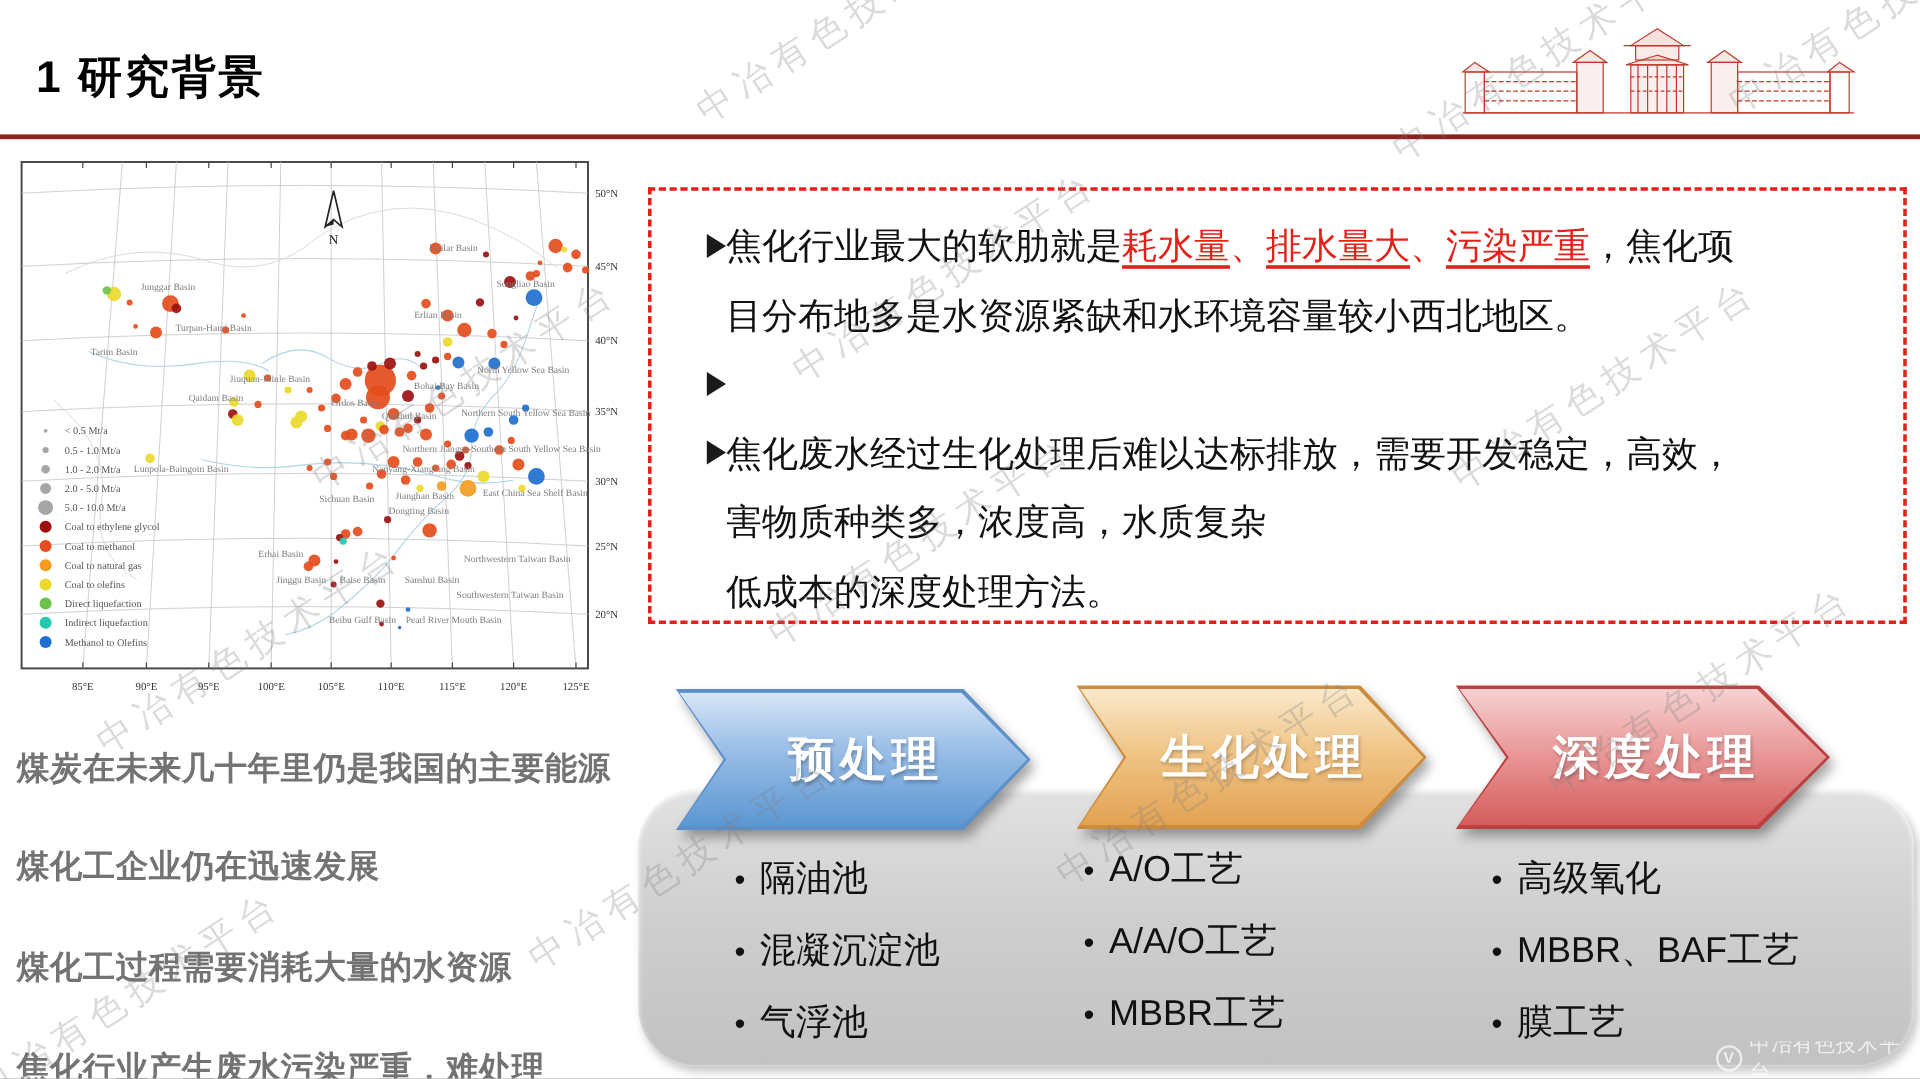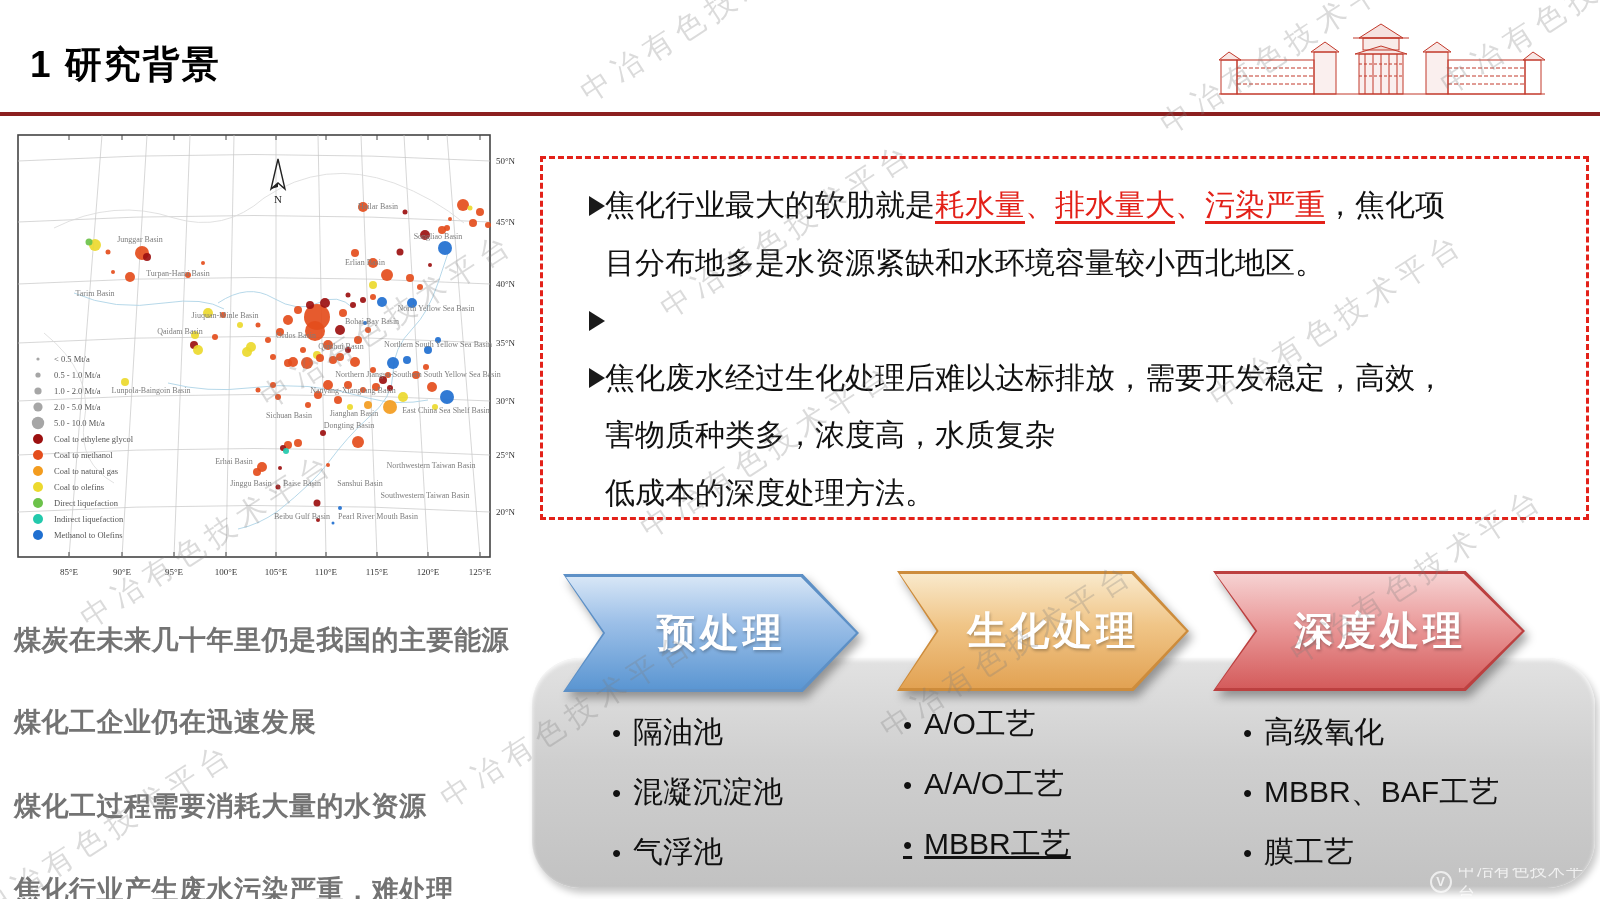--- a/index.html
+++ b/index.html
@@ -405,21 +405,21 @@
   </div>
 
   <div class="stage-col" id="stage-col-0" style="left:612px;top:712px;">
       <div class="stage-item" style="top: 0px;"><span class="b">•</span><span>隔油池</span></div>
       <div class="stage-item" style="top: 60px;"><span class="b">•</span><span>混凝沉淀池</span></div>
       <div class="stage-item" style="top: 120px;"><span class="b">•</span><span>气浮池</span></div>
     </div>
   <div class="stage-col" id="stage-col-1" style="left:903px;top:704px;">
       <div class="stage-item" style="top: 0px;"><span class="b">•</span><span>A/O工艺</span></div>
       <div class="stage-item" style="top: 60px;"><span class="b">•</span><span>A/A/O工艺</span></div>
-      <div class="stage-item" style="top: 120px; text-decoration: underline;"><span class="b">•</span><span>MBBR工艺</span></div>
+      <div class="stage-item" style="top: 120px;"><span class="b">•</span><span>MBBR工艺</span></div>
     </div>
   <div class="stage-col" id="stage-col-2" style="left:1243px;top:712px;">
       <div class="stage-item" style="top: 0px;"><span class="b">•</span><span>高级氧化</span></div>
       <div class="stage-item" style="top: 60px;"><span class="b">•</span><span>MBBR、BAF工艺</span></div>
       <div class="stage-item" style="top: 120px;"><span class="b">•</span><span>膜工艺</span></div>
     </div>
 
   <div class="wm" style="left:560px;top:-6px;">中冶有色技术平台</div>
   <div class="wm" style="left:1140px;top:26px;">中冶有色技术平台</div>
   <div class="wm" style="left:1420px;top:-14px;">中冶有色技术平台</div>

